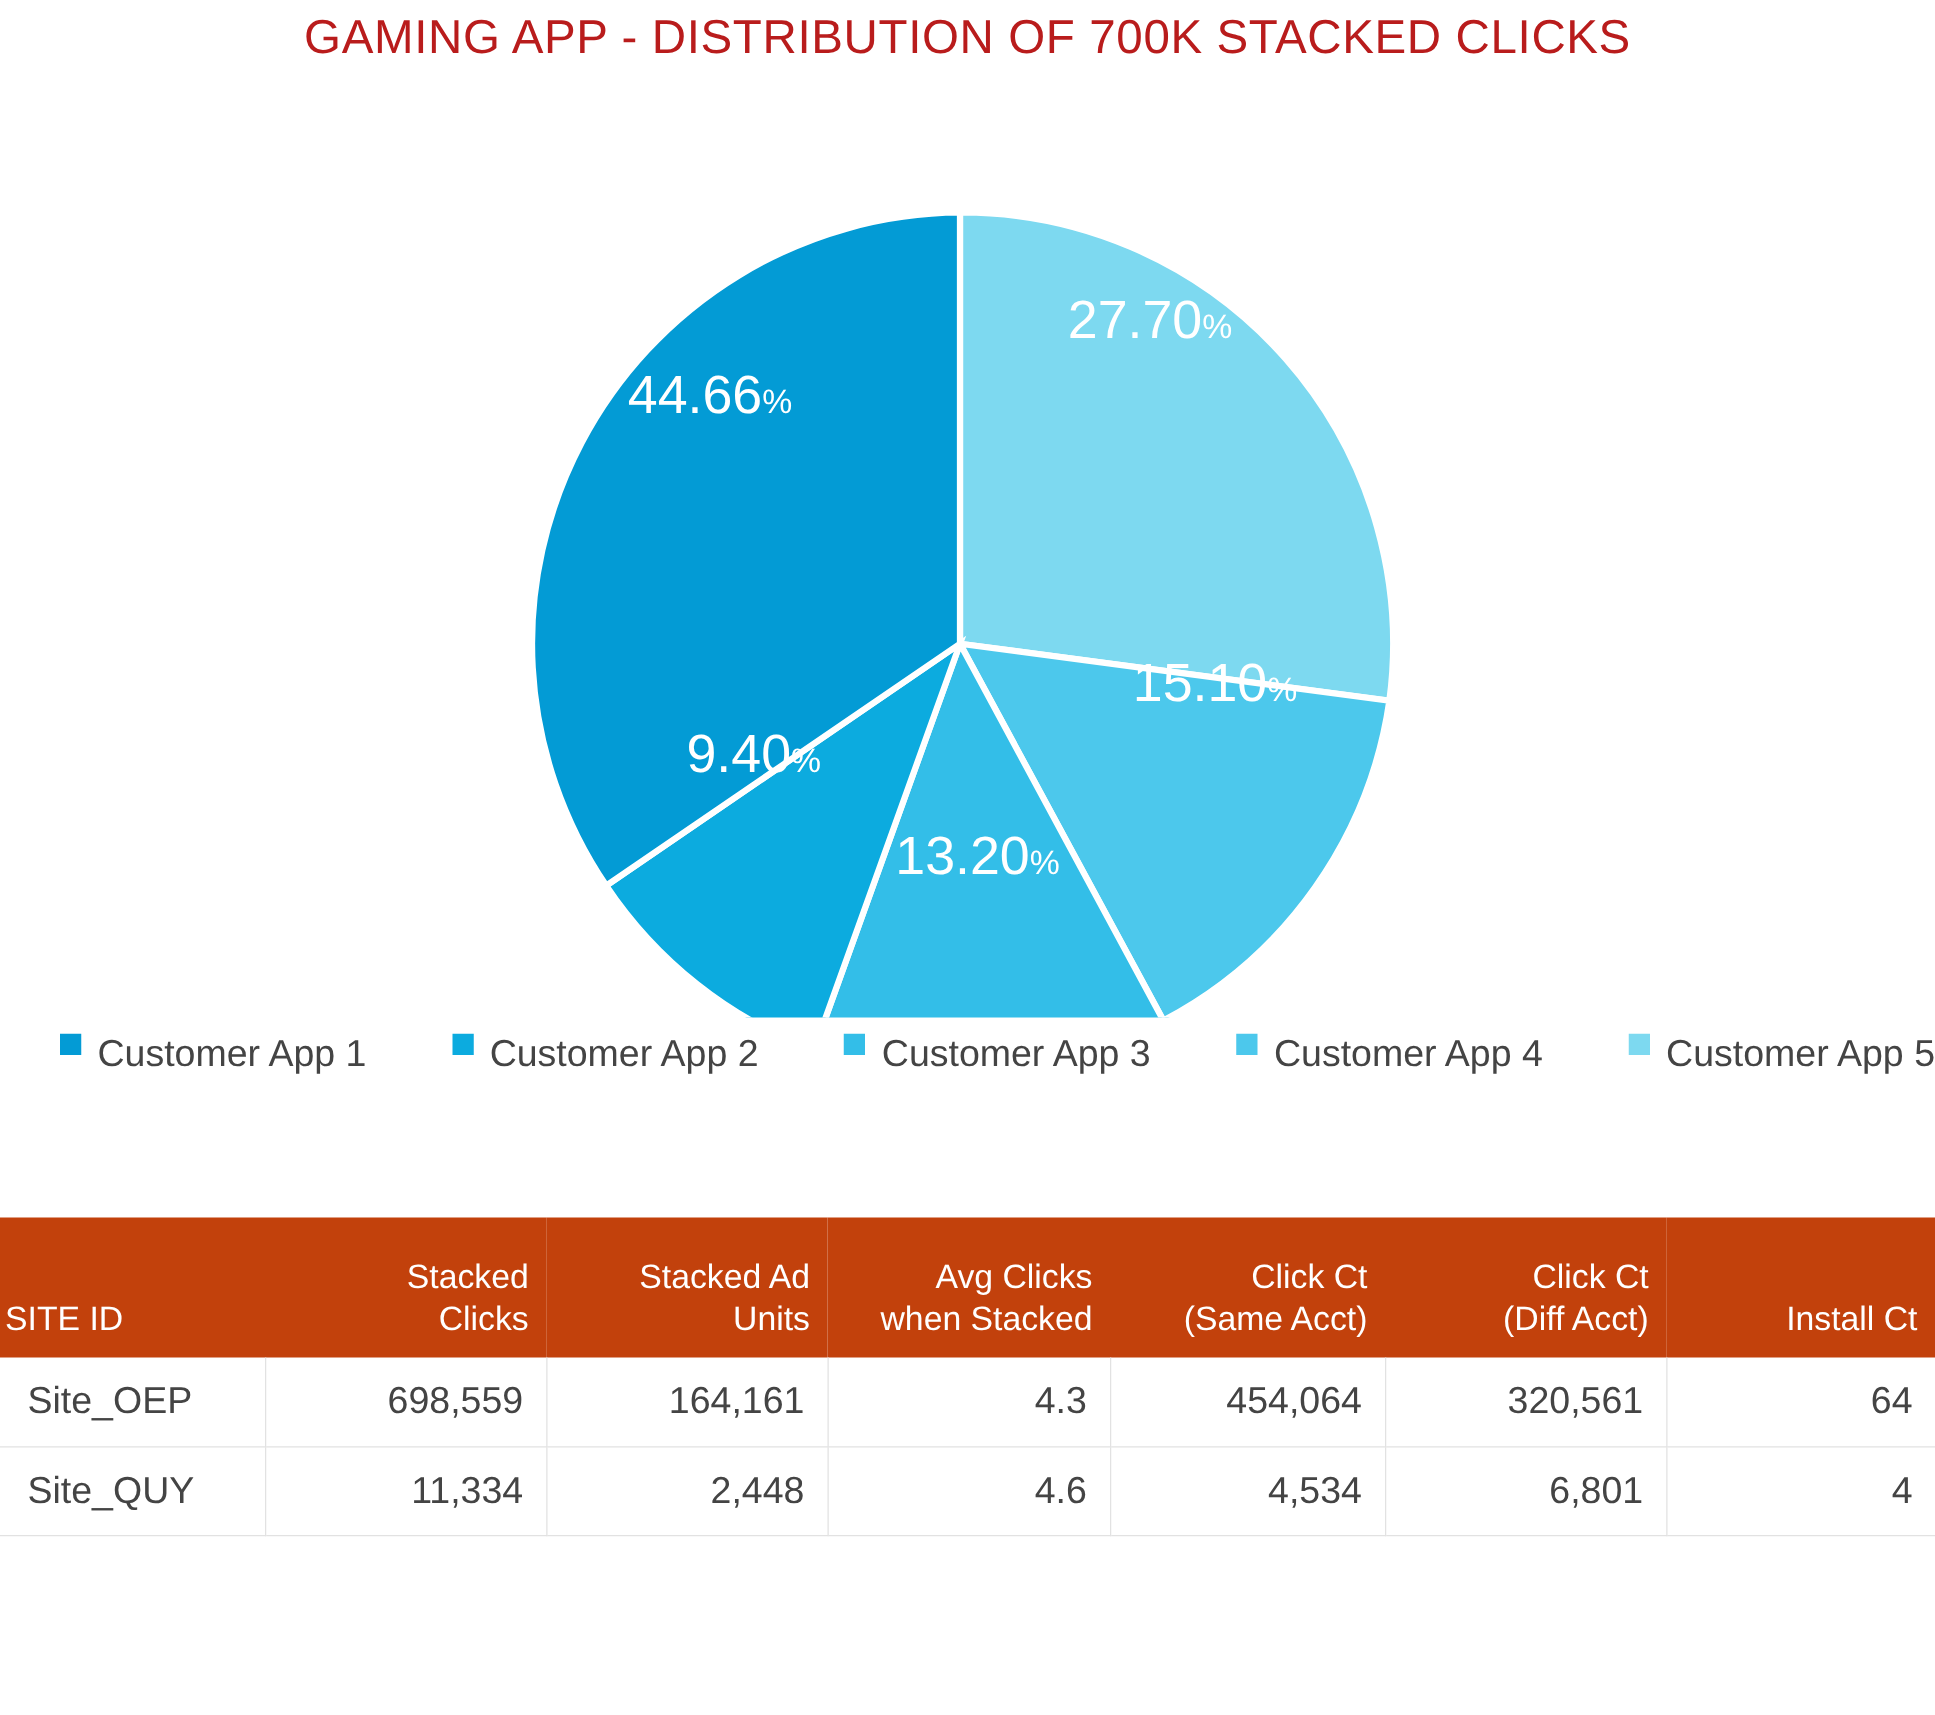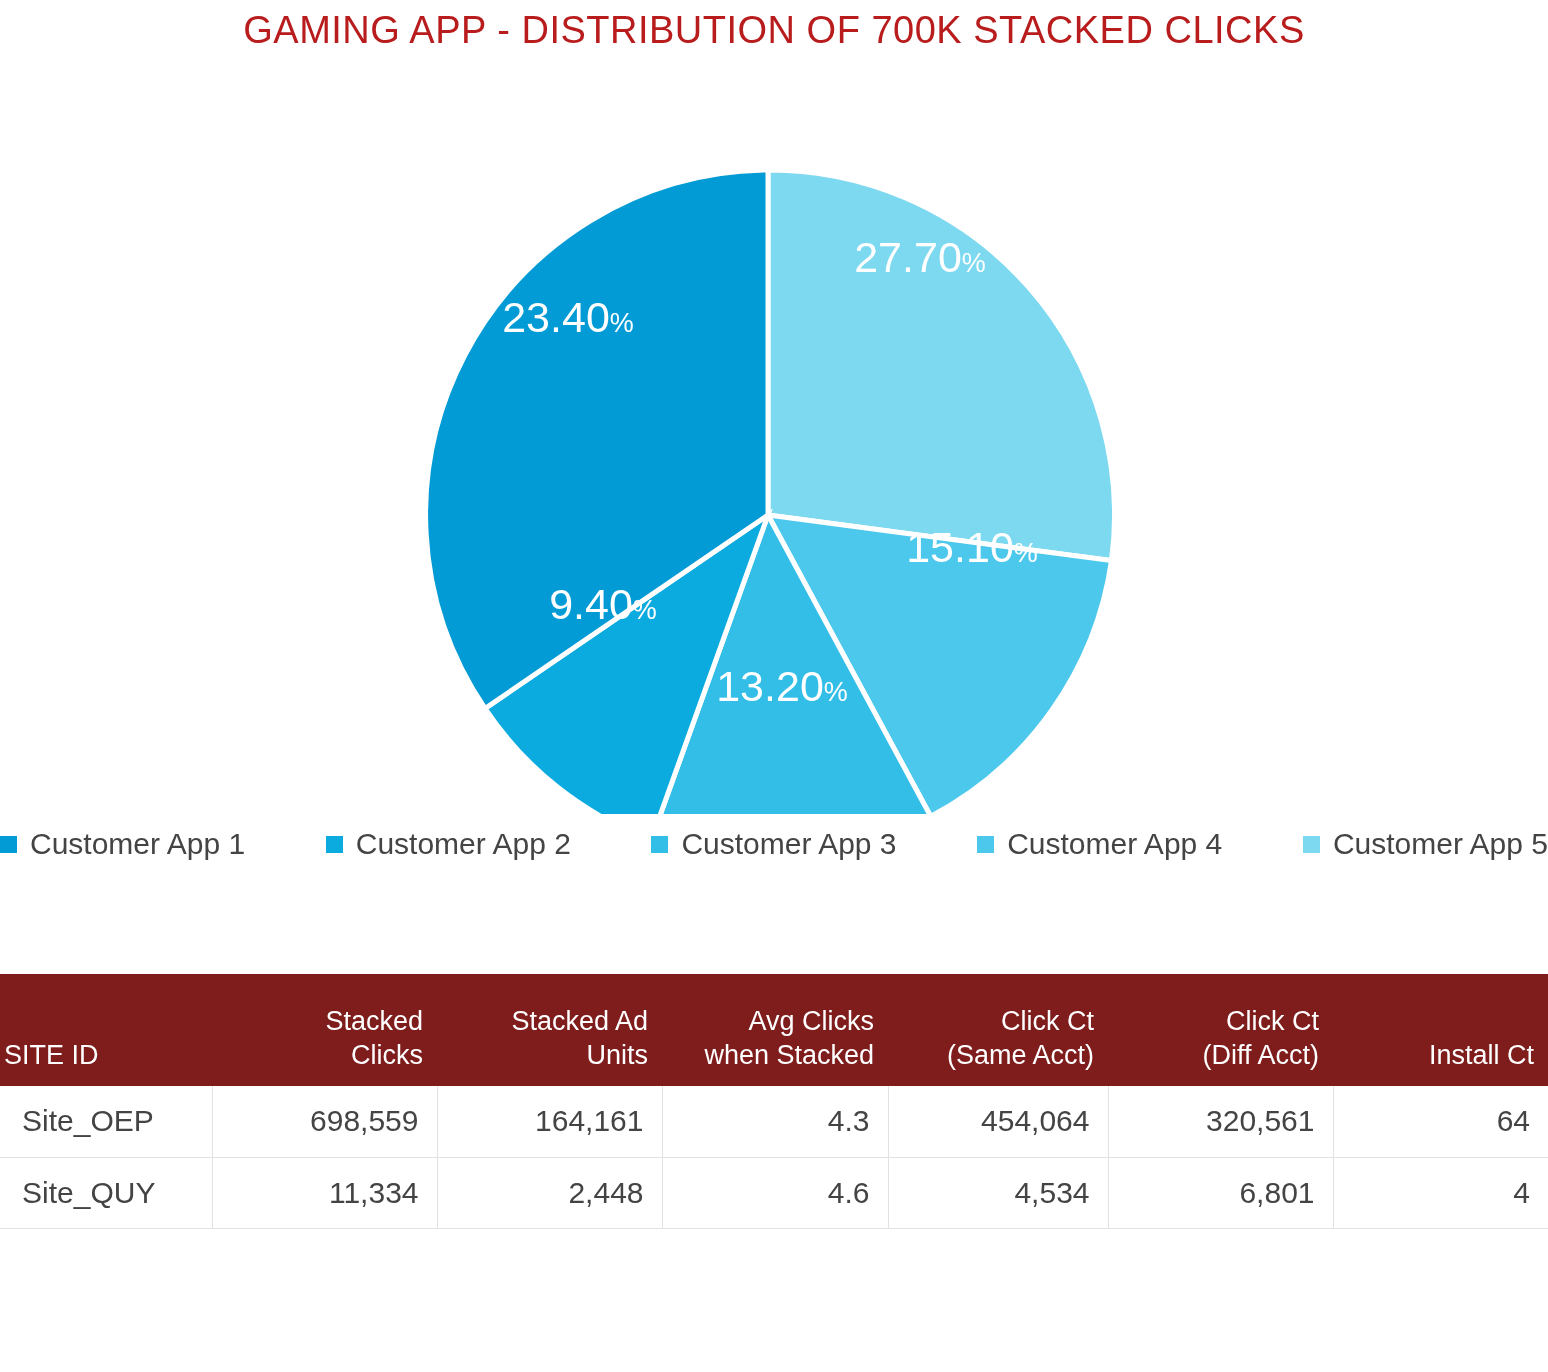--- a/index.html
+++ b/index.html
@@ -55,23 +55,24 @@
     display: flex;
     align-items: center;
     justify-content: space-between;
     width: 1548px;
     padding: 0;
     box-sizing: border-box;
     height: 60px;
   }
   .legend-item {
     display: flex;
-    align-items: center;
+    align-items: flex-start;
     gap: 13px;
     white-space: nowrap;
+    margin-left: 48px;
   }
   .legend-swatch {
     width: 17px;
     height: 17px;
     flex: 0 0 auto;
     display: block;
   }
   .legend-label {
     font-size: 30px;
     color: #444444;
@@ -82,21 +83,21 @@
   .table-wrap {
     margin-top: 100px;
     width: 1548px;
   }
   table.data-table {
     width: 1548px;
     border-collapse: collapse;
     table-layout: fixed;
   }
   table.data-table thead th {
-    background: #7f1d1d;
+    background: #c2410c;
     color: #ffffff;
     font-size: 27px;
     font-weight: 500;
     line-height: 34px;
     height: 112px;
     vertical-align: bottom;
     padding: 0 14px 14px 14px;
     box-sizing: border-box;
     text-align: right;
     border: none;
@@ -152,21 +153,21 @@
 
   <div class="slice-label" style="left:782px; top:632px;">
     <span class="num">13.20</span><span class="pct">%</span>
   </div>
 
   <div class="slice-label" style="left:603px; top:550px;">
     <span class="num">9.40</span><span class="pct">%</span>
   </div>
 
   <div class="slice-label" style="left:568px; top:263px;">
-    <span class="num">23.40</span><span class="pct">%</span>
+    <span class="num">44.66</span><span class="pct">%</span>
   </div>
 </div>
 
 <div class="legend">
   <div class="legend-item">
     <span class="legend-swatch" style="background:#039BD5;"></span>
     <span class="legend-label">Customer App 1</span>
   </div>
   <div class="legend-item">
     <span class="legend-swatch" style="background:#0CABDF;"></span>

